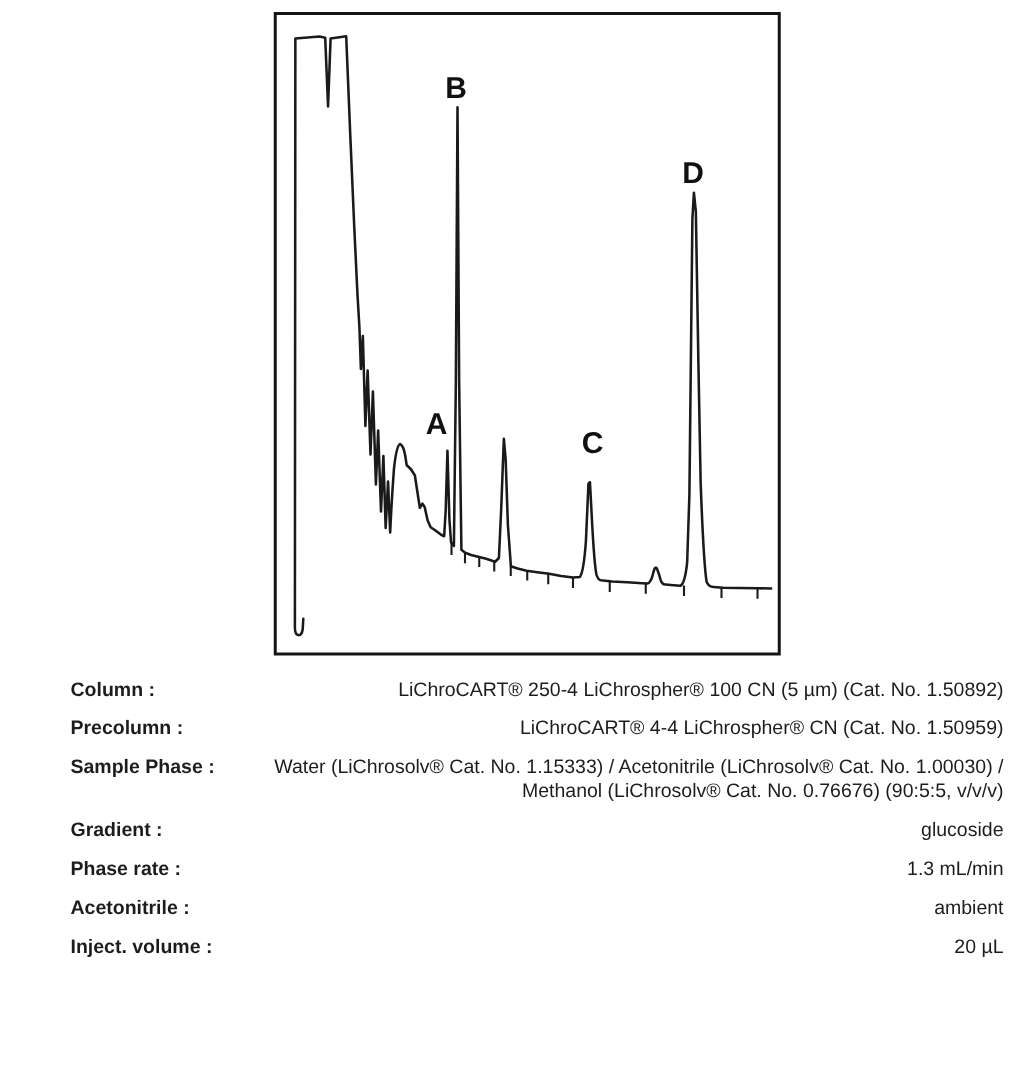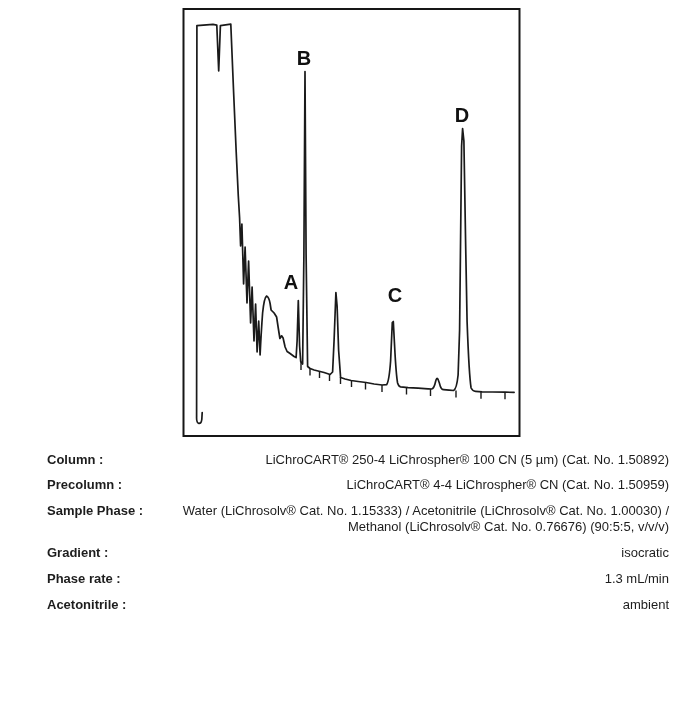--- a/index.html
+++ b/index.html
@@ -51,30 +51,34 @@
       <div class="param-value">LiChroCART® 4-4 LiChrospher® CN  (Cat. No. 1.50959)</div>
     </div>
 
     <div class="param-row">
       <div class="param-label">Sample Phase :</div>
       <div class="param-value">Water (LiChrosolv® Cat. No. 1.15333) / Acetonitrile (LiChrosolv® Cat. No. 1.00030) / Methanol (LiChrosolv® Cat. No. 0.76676) (90:5:5, v/v/v)</div>
     </div>
 
     <div class="param-row">
       <div class="param-label">Gradient :</div>
-      <div class="param-value">isocratic</div>
+      <div class="param-value">glucoside</div>
     </div>
 
     <div class="param-row">
       <div class="param-label">Phase rate :</div>
       <div class="param-value">1.3 mL/min</div>
     </div>
 
 
     <div class="param-row">
       <div class="param-label">Acetonitrile :</div>
       <div class="param-value">ambient</div>
     </div>
 
+    <div class="param-row">
+      <div class="param-label">Inject. volume :</div>
+      <div class="param-value">20 µL</div>
+    </div>
 
 
   </div>
 </div>
 
 </body></html>

